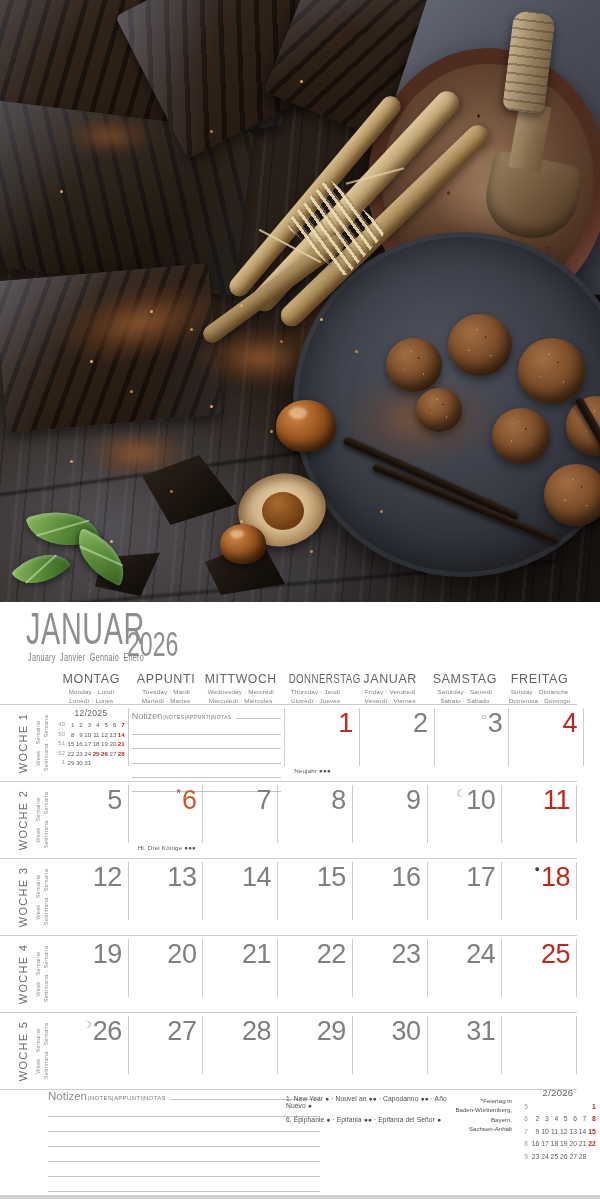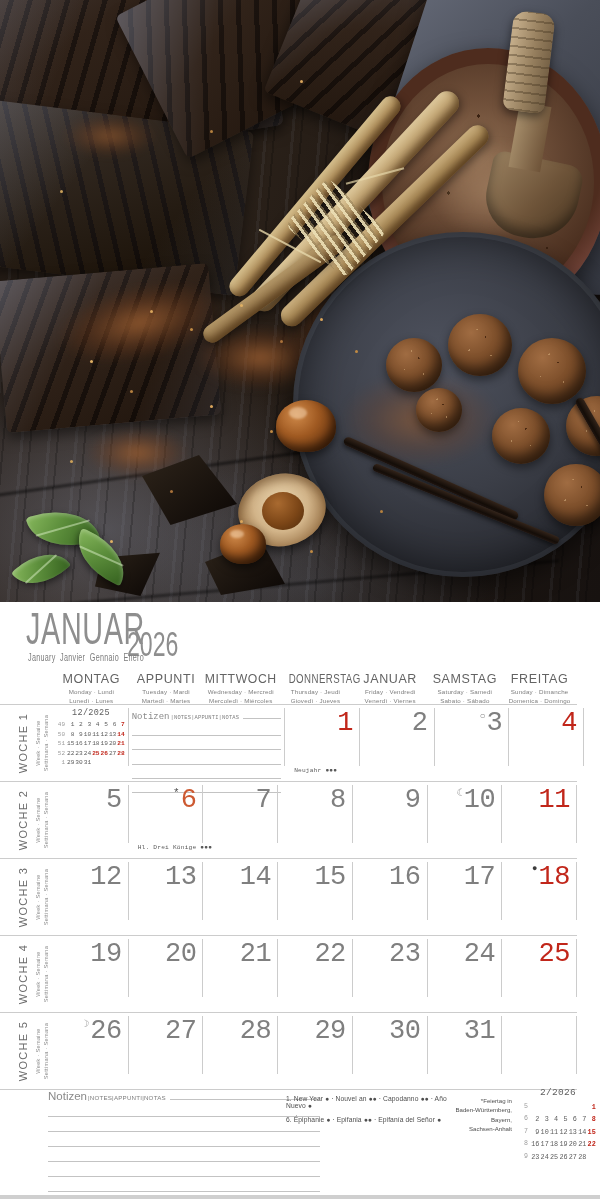--- a/index.html
+++ b/index.html
@@ -154,21 +154,21 @@
   #grid{position:absolute;left:0;top:704px;width:577px;}
   .grow{display:flex;height:76px;border-top:1px solid #ccc;}
   .grow:last-child{border-bottom:1px solid #ccc;}
   .wlabel{width:54px;flex:none;position:relative;}
   .wl-main{position:absolute;left:17px;top:50%;transform:rotate(-90deg) translateX(-50%);
     transform-origin:0 0;white-space:nowrap;font-size:11px;letter-spacing:1.3px;color:#6b6b6b;}
   .wl-sub{position:absolute;top:50%;transform:rotate(-90deg) translateX(-50%);transform-origin:0 0;
     white-space:nowrap;font-size:5.6px;color:#8c8c8c;letter-spacing:.3px;}
   .wl-s1{left:35px;}
   .wl-s2{left:43px;}
-  .cell{width:74.71px;flex:none;position:relative;font-family:Liberation Mono, monospace;}
+  .cell{width:74.71px;flex:none;position:relative;}
   .cell::after{content:"";position:absolute;right:0;top:3px;height:58px;width:1px;background:#ccc;}
   .cell.span2{width:149.43px;}
   .num-wrap{position:absolute;top:5px;right:7px;display:flex;align-items:flex-start;line-height:1;}
   .num{font-size:27px;color:#7f7f7f;font-weight:300;letter-spacing:-.5px;}
   .num.red{color:#c1261a;}
   .num.orange{color:#cd5a32;}
   .moon{font-size:10px;color:#8a8a8a;margin:2px 1px 0 0;}
   .moon-dark{color:#3d3d3d;font-size:9px;margin-top:1px;}
   .ast{font-size:11px;color:#4f4f4f;margin:1px 1px 0 0;}
   .note{position:absolute;left:9px;bottom:7px;font-size:6.2px;color:#5a5a5a;letter-spacing:.2px;white-space:nowrap;}
@@ -197,21 +197,21 @@
   .nline-lg{height:14px;}
   #fnotes{position:absolute;left:48px;top:1090px;width:272px;}
   .nmain-lg{font-size:11.5px;color:#8a8a8a;}
   .nsmall-lg{font-size:6.2px;color:#7e7e7e;margin-left:1px;letter-spacing:.2px;}
 
   
   #legend{position:absolute;left:286px;top:1095px;width:168px;}
   .legend-line{font-size:6.7px;color:#4e4e4e;margin-bottom:7px;letter-spacing:.1px;}
   #regional{position:absolute;left:444px;top:1096px;width:68px;font-size:6.1px;color:#4e4e4e;
     text-align:right;white-space:pre-line;line-height:1.55;}
-  #mini-next-mount{position:absolute;left:518px;top:1087px;width:80px;font-family:Liberation Mono, monospace;}
+  #mini-next-mount{position:absolute;left:518px;top:1087px;width:80px;}
   .page-edge{position:absolute;left:0;right:0;bottom:0;height:4px;background:#cfcfcf;}
 </style>
 </head>
 <body>
 
 <div class="page">
 
   <div id="photo">
     <div class="ph wood"></div>
     <div class="ph seam1"></div>

